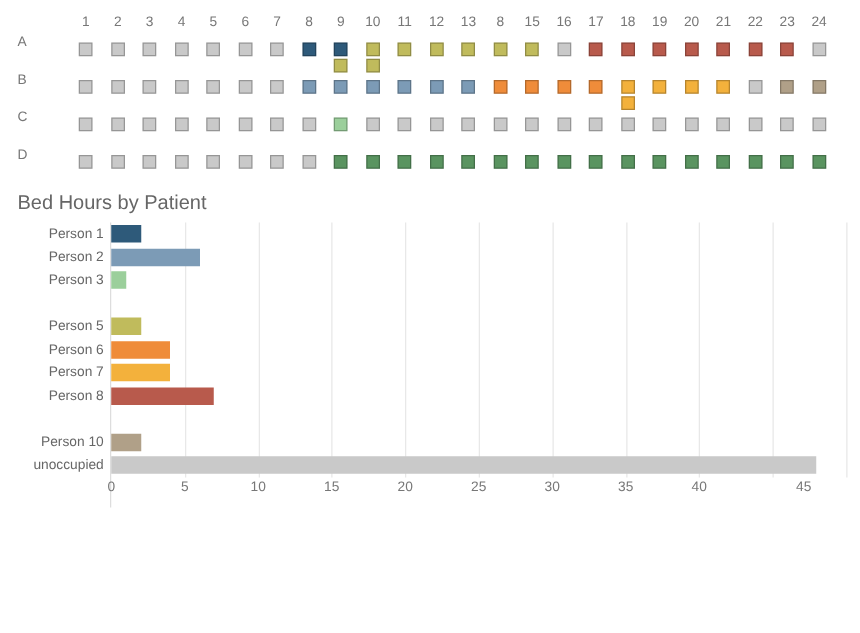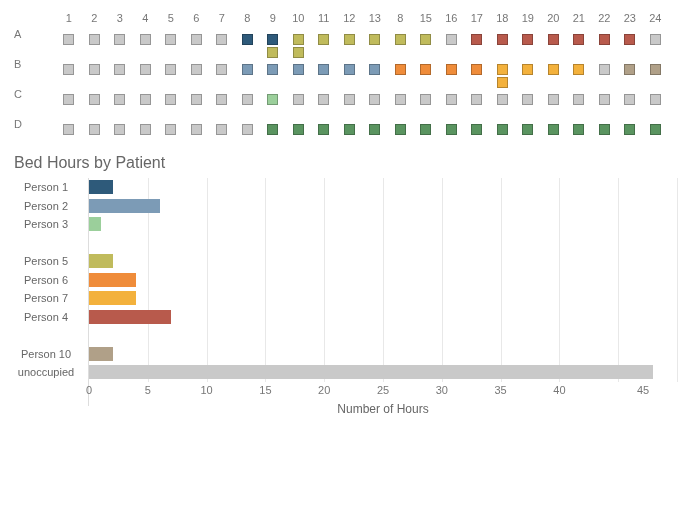--- a/index.html
+++ b/index.html
@@ -12,21 +12,21 @@
   .hcells{display:flex;gap:0}
   .hcell{width:25.5px;text-align:center;font-size:11px;color:#777}
   .heat-row{display:flex;align-items:flex-start;min-height:30px}
   .cellcol{width:25.5px;display:flex;flex-direction:column;align-items:center;gap:2px;padding-top:6px}
   .box{width:11px;height:11px;border:1.5px solid rgba(0,0,0,.25);box-sizing:border-box}
   
   .bars{margin-top:6px}
   .plot{position:relative;margin-left:74px;width:588px;height:228px;border-left:1px solid #ddd}
   .grid{position:absolute;top:0;bottom:24px;width:0;border-left:1px solid #e8e8e8}
   .barrow{position:absolute;left:0;display:flex;align-items:center;height:18.5px}
-  .barlab{position:absolute;right:100%;margin-right:6px;width:74px;text-align:center;font-size:11px;color:#666;white-space:nowrap}
+  .barlab{position:absolute;right:100%;margin-right:6px;width:74px;text-align:right;font-size:11px;color:#666;white-space:nowrap}
   .bar{height:14px}
   .xt{position:absolute;top:206px;font-size:11px;color:#777;transform:translateX(-50%)}
   .xlabel{position:absolute;left:0;right:0;top:224px;text-align:center;font-size:12px;color:#666}
 </style>
 </head>
 <body>
 <div class="wrap">
 
 <div class="heat">
   <div class="heat-header">
@@ -368,21 +368,20 @@
             <div class="cellcol">
               <div class="box" style="background: rgb(90, 148, 96);"></div>
             </div>
           </div>
         </div>
       </div>
 </div>
 
 <div class="title bars">Bed Hours by Patient</div>
 <div class="plot" id="plot">
-  <div class="xlabel">Number of Hours</div>
 <div class="xt" style="left: 0px;">0</div>
       <div class="grid" style="left: 58.8px;"></div>
       <div class="xt" style="left: 58.8px;">5</div>
       <div class="grid" style="left: 117.6px;"></div>
       <div class="xt" style="left: 117.6px;">10</div>
       <div class="grid" style="left: 176.4px;"></div>
       <div class="xt" style="left: 176.4px;">15</div>
       <div class="grid" style="left: 235.2px;"></div>
       <div class="xt" style="left: 235.2px;">20</div>
       <div class="grid" style="left: 294px;"></div>
@@ -415,21 +414,21 @@
       </div>
       <div class="barrow" style="top: 92.5px;">
         <div class="barlab">Person 6</div>
         <div class="bar" style="width: 47.04px; background: rgb(239, 140, 58);"></div>
       </div>
       <div class="barrow" style="top: 111px;">
         <div class="barlab">Person 7</div>
         <div class="bar" style="width: 47.04px; background: rgb(243, 177, 60);"></div>
       </div>
       <div class="barrow" style="top: 129.5px;">
-        <div class="barlab">Person 4</div>
+        <div class="barlab">Person 8</div>
         <div class="bar" style="width: 82.32px; background: rgb(184, 90, 76);"></div>
       </div>
       <div class="barrow" style="top: 166.5px;">
         <div class="barlab">Person 10</div>
         <div class="bar" style="width: 23.52px; background: rgb(176, 160, 136);"></div>
       </div>
       <div class="barrow" style="top: 185px;">
         <div class="barlab">unoccupied</div>
         <div class="bar" style="width: 564.48px; background: rgb(201, 201, 201);"></div>
       </div>

